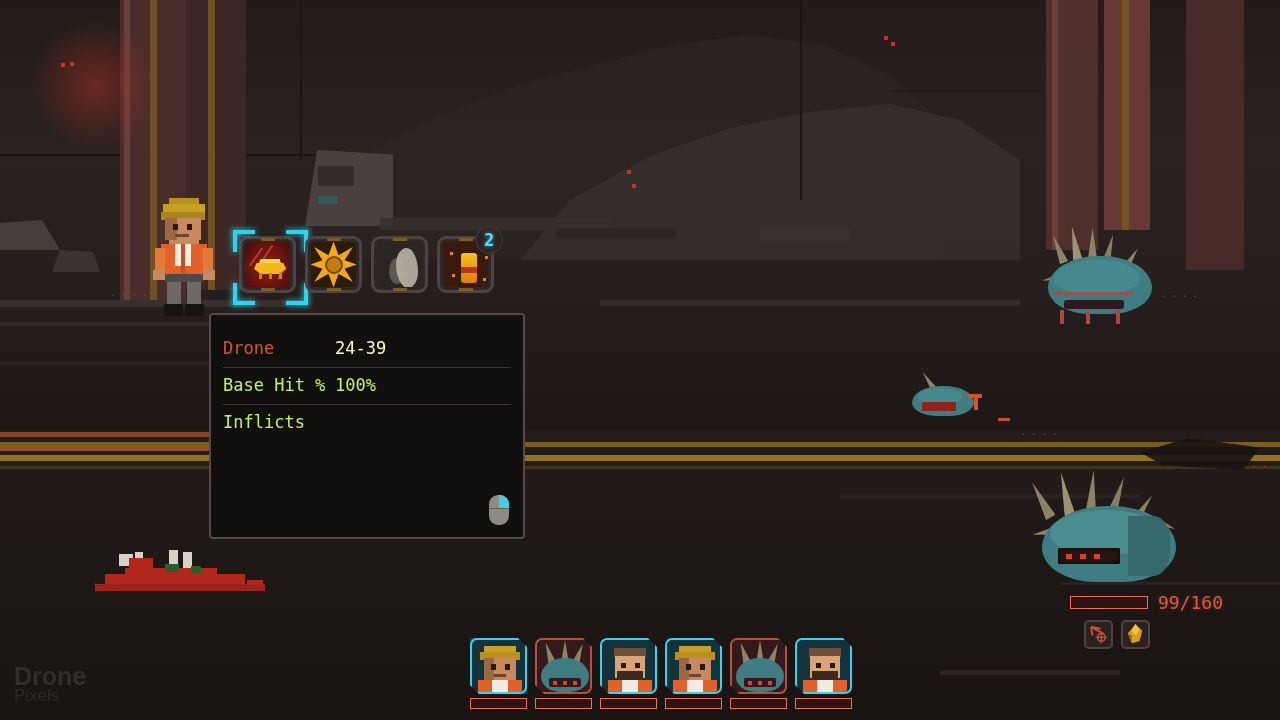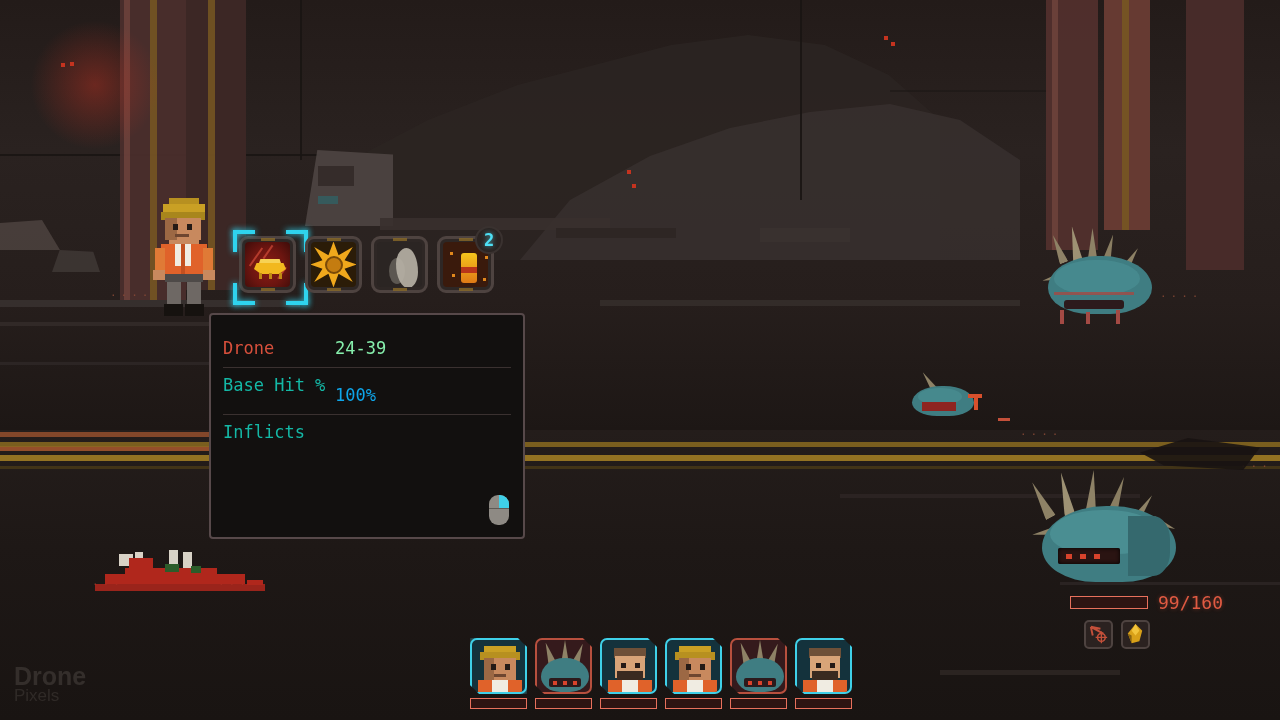--- a/index.html
+++ b/index.html
@@ -114,23 +114,23 @@
     box-sizing:border-box;padding:10px 12px;}
   .tt-head{display:flex;gap:10px;align-items:flex-start;}
   .tt-icon{position:relative;width:49px;height:49px;border-radius:6px;
     background:#2e2725;border:2px solid #5a4d4a;box-sizing:border-box;overflow:hidden;flex:0 0 auto;}
   .tt-title{color:#3fd0e8;font-size:21px;line-height:24px;
     text-shadow:0 0 5px rgba(63,208,232,.45);}
   .tt-sub{color:#e0b016;font-size:18px;line-height:22px;margin-top:2px;}
   .tt-rows{margin-top:12px;}
   .tt-row{display:flex;align-items:flex-start;font-size:17px;line-height:22px;}
   .tt-label{color:#d8503c;width:112px;flex:0 0 auto;}
-  .tt-label.cy{color:#14b8a6;}
-  .tt-val{color:#86efac;}
-  .tt-val.cy{color:#0ea5e9;margin-top:10px;}
+  .tt-label.cy{color:#bef264;}
+  .tt-val{color:#fef9c3;}
+  .tt-val.cy{color:#bef264;}
   .tt-div{height:1px;background:#3a3130;margin:8px 0 6px;}
   .status-ico{display:inline-flex;align-items:center;justify-content:center;
     width:23px;height:23px;border-radius:4px;background:#2c2523;border:1px solid #5a4d4a;
     margin-right:5px;vertical-align:-5px;box-sizing:border-box;}
   .mouse{position:absolute;right:14px;bottom:12px;width:20px;height:30px;
     border-radius:9px;background:#8e8a84;overflow:hidden;}
   .mouse .rb{position:absolute;right:0;top:0;width:10px;height:13px;background:#3fd0e8;}
   .mouse .div{position:absolute;left:0;top:13px;width:100%;height:1px;background:#5e5a55;}
 
   

